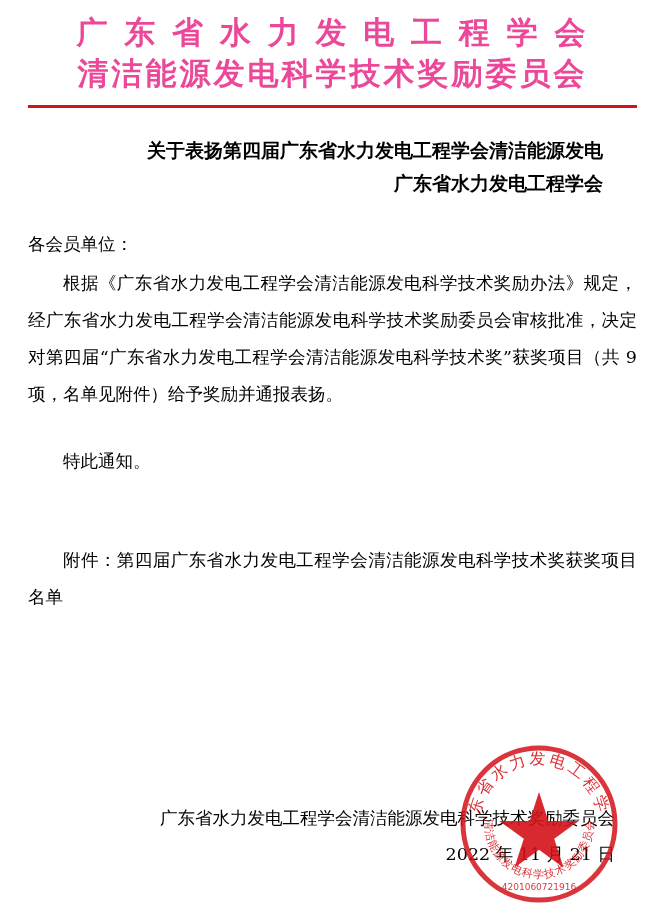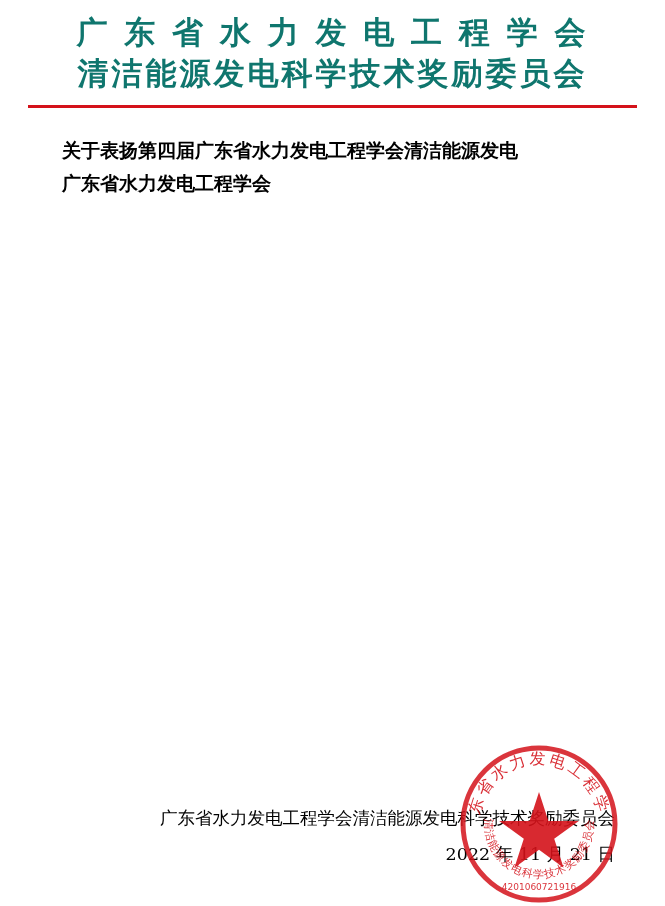--- a/index.html
+++ b/index.html
@@ -20,37 +20,37 @@
     width: 665px;
     height: 906px;
     box-sizing: border-box;
     padding: 0 28px;
   }
   .letterhead {
     padding-top: 12px;
     text-align: center;
   }
   .letterhead .lh-line {
-    color: #0f766e;
+    color: #ec4899;
     font-family: "DejaVu Serif", "Liberation Serif", serif;
     font-weight: bold;
     font-size: 31px;
     letter-spacing: 3px;
     line-height: 41px;
     white-space: nowrap;
   }
   .red-rule {
     margin: 11px 0 0 0;
     height: 3px;
     background: #d4121a;
     width: 100%;
   }
   .doc-title {
     margin: 26px 34px 0 34px;
-    text-align: left;
+    text-align: right;
     font-weight: bold;
     font-size: 19px;
     line-height: 33px;
     font-family: "DejaVu Serif", "Liberation Serif", serif;
     letter-spacing: 0px;
   }
   .body-block {
     margin-top: 26px;
     font-size: 17.5px;
     line-height: 37px;
@@ -109,20 +109,28 @@
     <div class="lh-line">清洁能源发电科学技术奖励委员会</div>
   </div>
 
   <div class="red-rule"></div>
 
   <div class="doc-title">
     <div>关于表扬第四届广东省水力发电工程学会清洁能源发电</div>
     <div>广东省水力发电工程学会</div>
   </div>
 
+  <div class="body-block">
+    <div class="salutation">各会员单位：</div>
+    <div class="para">根据《广东省水力发电工程学会清洁能源发电科学技术奖励办法》规定，经广东省水力发电工程学会清洁能源发电科学技术奖励委员会审核批准，决定对第四届“广东省水力发电工程学会清洁能源发电科学技术奖”获奖项目（共 9 项，名单见附件）给予奖励并通报表扬。</div>
+    <div class="spacer-lg"></div>
+    <div class="para">特此通知。</div>
+    <div class="spacer-xl"></div>
+    <div class="attachment">附件：第四届广东省水力发电工程学会清洁能源发电科学技术奖获奖项目名单</div>
+  </div>
 
   <div class="signature-area">
     <div class="sig-line">广东省水力发电工程学会清洁能源发电科学技术奖励委员会</div>
     <div class="sig-line">2022 年 11 月 21 日</div>
   </div>
 
   <div class="seal">
     <svg width="168" height="168" viewBox="0 0 168 168" xmlns="http://www.w3.org/2000/svg">
       <defs>
         <path id="sealTopArc" d="M 24,84 A 60,60 0 0 1 144,84"></path>

